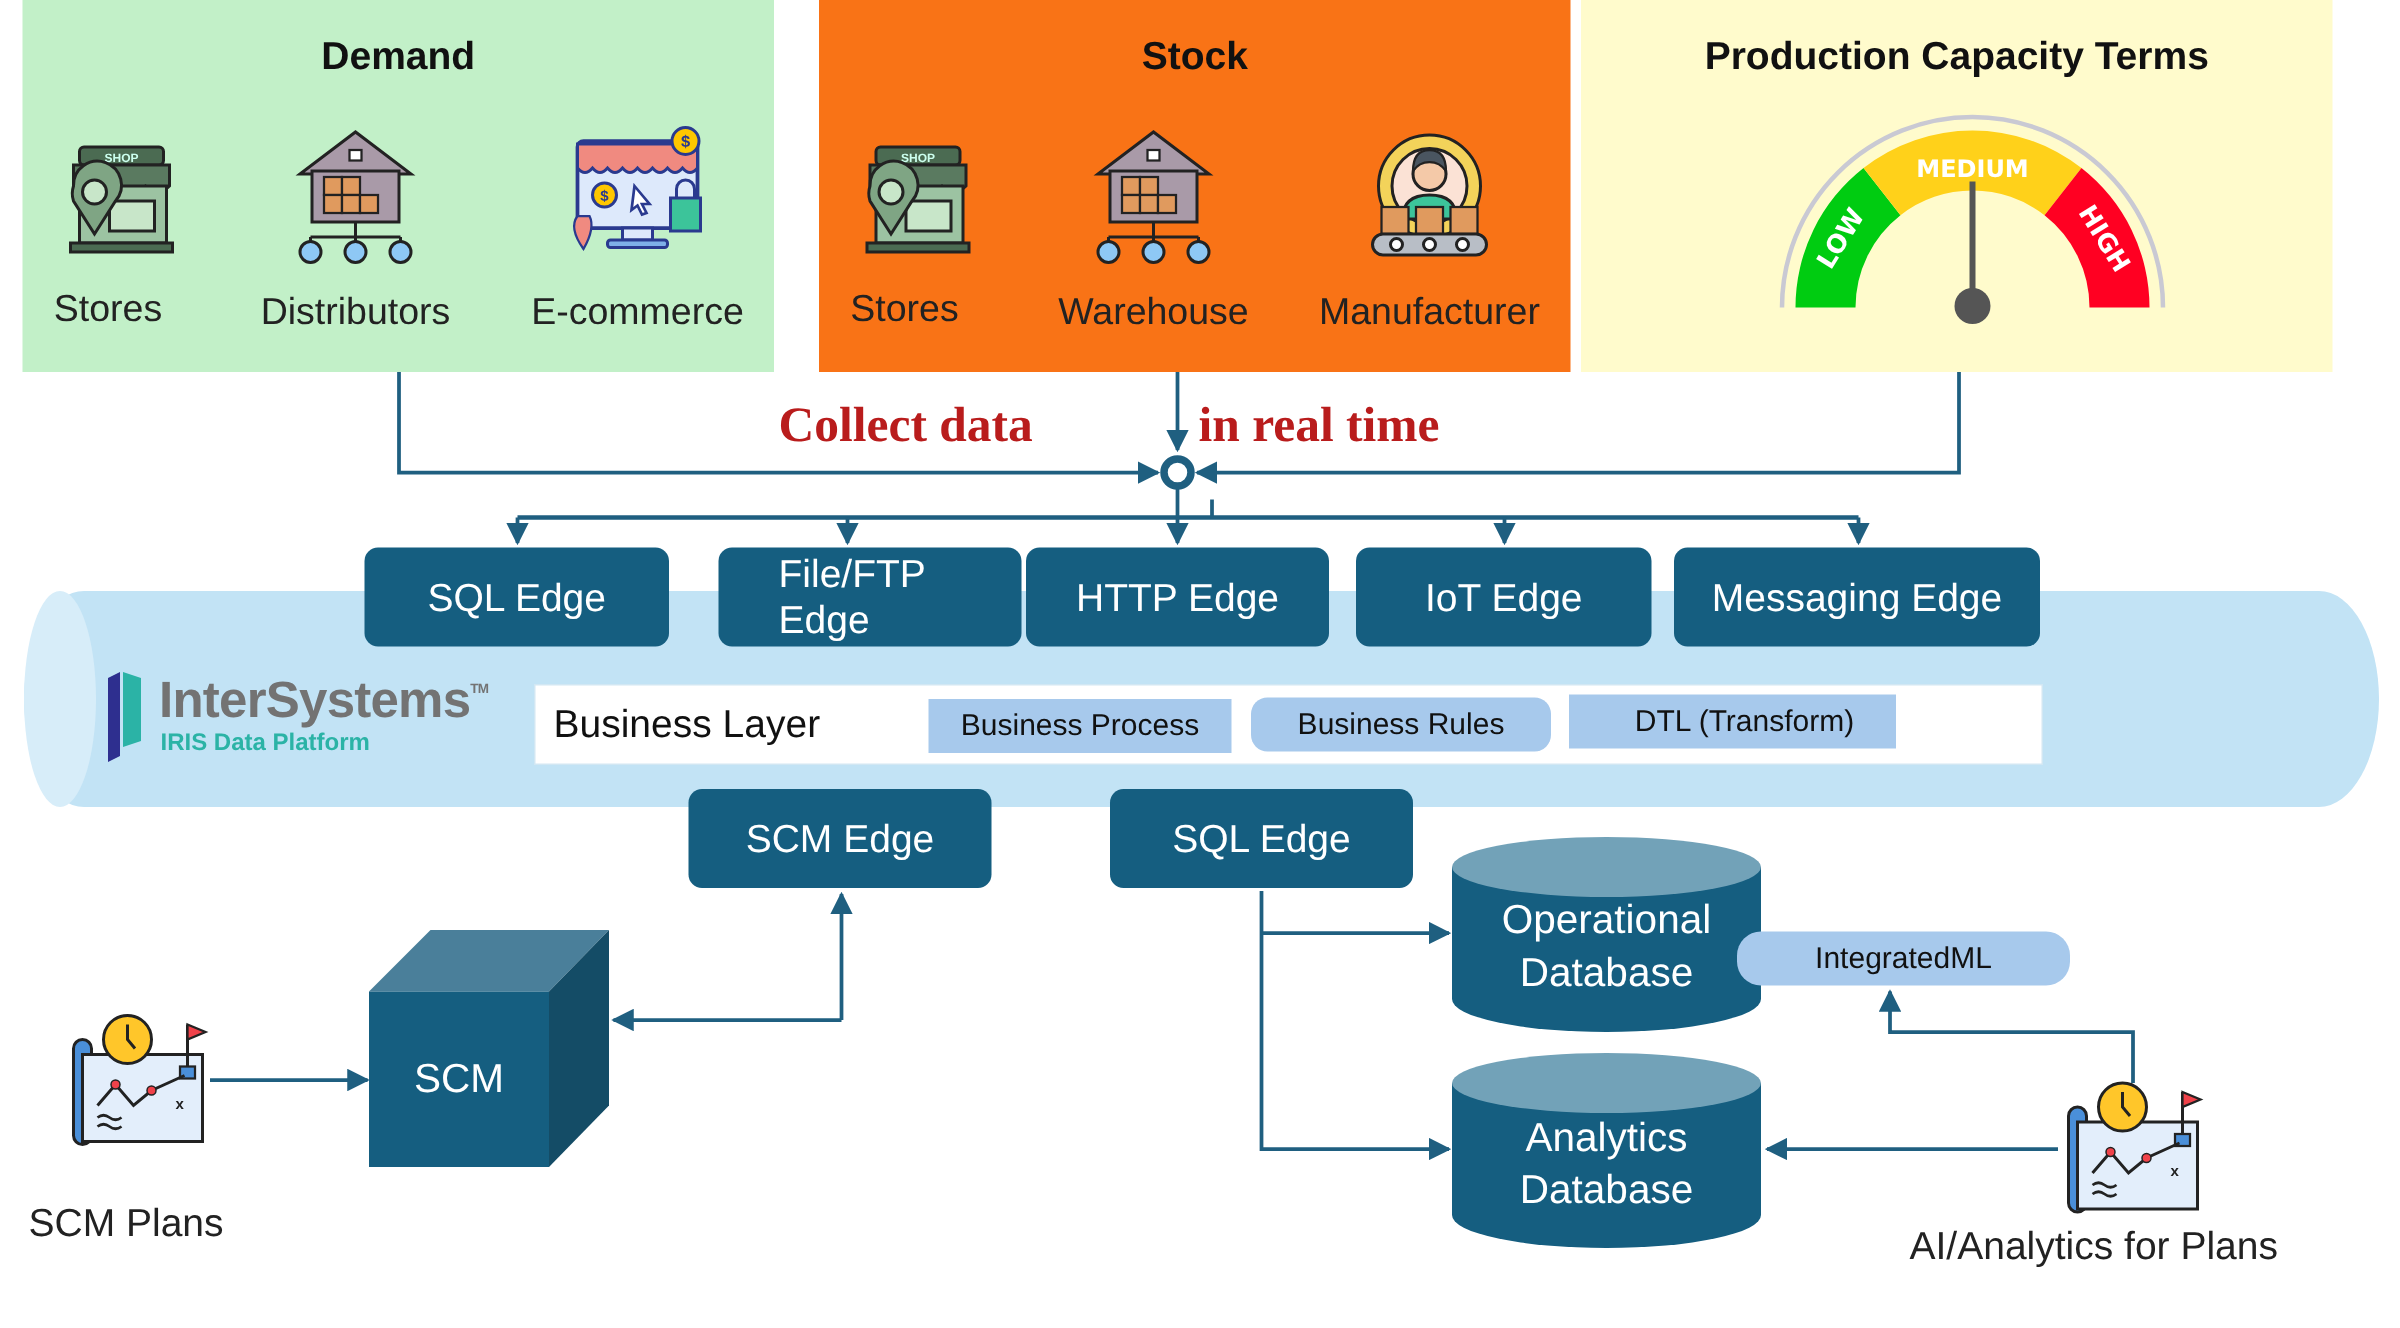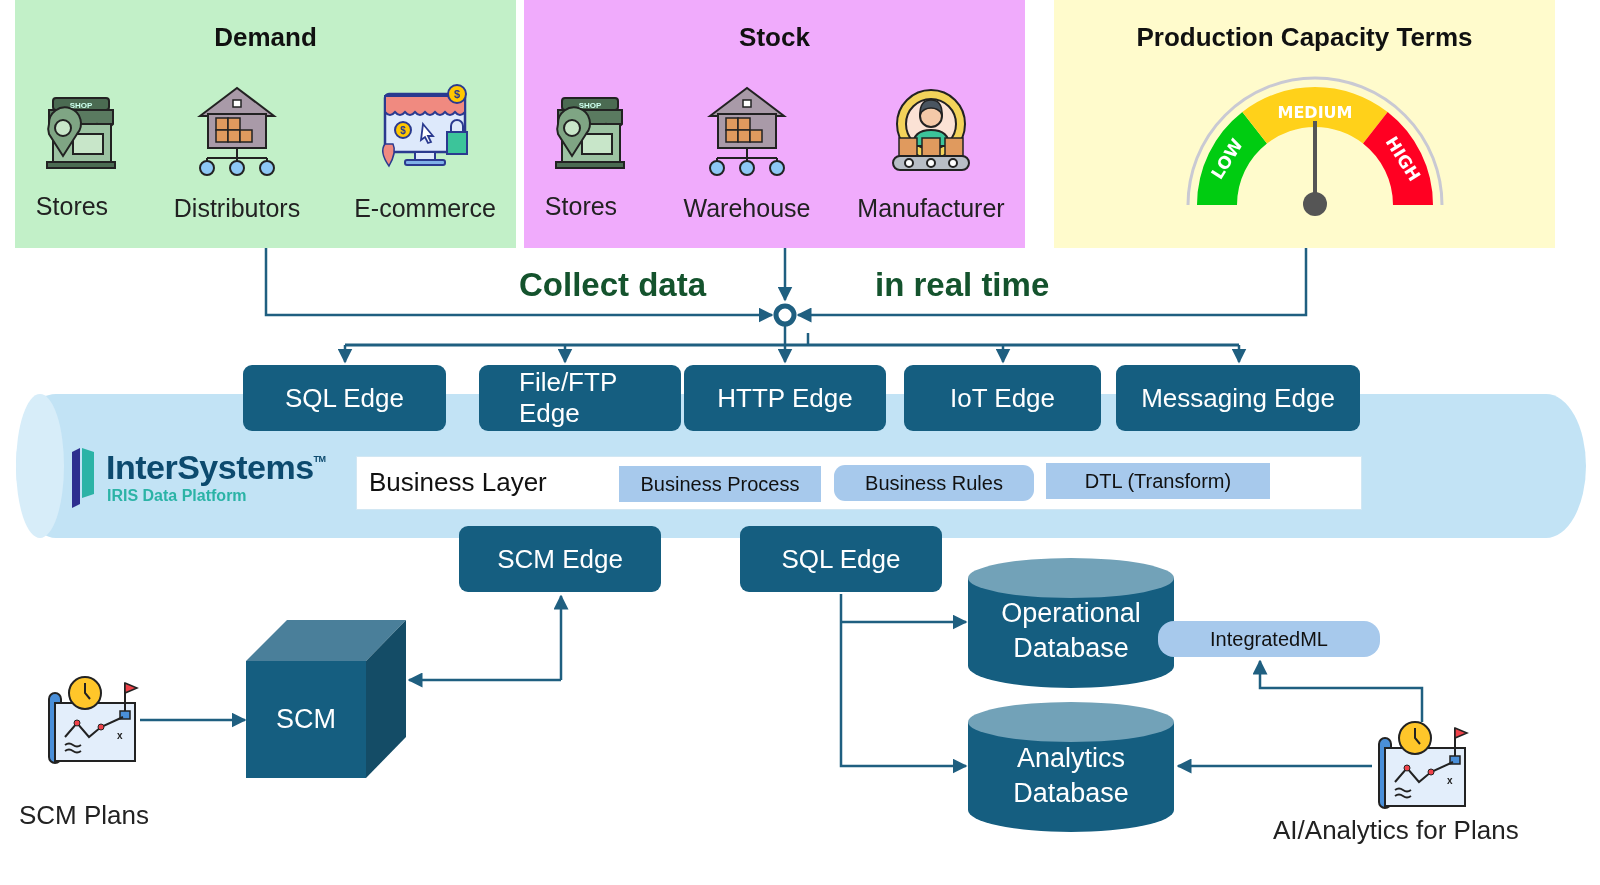--- a/index.html
+++ b/index.html
@@ -5,34 +5,34 @@
   html, body { margin:0; padding:0; background:#ffffff; }
   body { width:1600px; height:885px; position:relative; overflow:hidden;
          font-family:"Liberation Sans", sans-serif; color:#111; }
   .abs { position:absolute; }
   .panel { position:absolute; top:0; height:248px; }
   .panel-title { position:absolute; left:0; right:0; top:22px; text-align:center;
                  font-weight:bold; font-size:26px; color:#111; }
   .src { position:absolute; top:84px; width:170px; text-align:center; }
   .src svg { display:block; margin:0 auto; }
   .src-label { font-size:25px; margin-top:18px; white-space:nowrap; color:#222; }
-  .collect { position:absolute; top:266px; font-weight:bold; font-size:33px; color:#14532d; }
+  .collect { position:absolute; top:266px; font-weight:bold; font-size:33px; color:#b91c1c;font-family:Liberation Serif, serif; }
   .pipe { position:absolute; left:16px; top:394px; width:1570px; height:144px;
           background:#c2e3f5; border-radius:40px/72px; }
   .pipe-cap { position:absolute; left:16px; top:394px; width:48px; height:144px;
               background:#d7edf9; border-radius:50%; }
   .edge { position:absolute; background:#155e80; color:#fff; border-radius:9px;
           display:flex; align-items:center; justify-content:center;
           font-size:26px; height:66px; }
   .bizlayer { position:absolute; left:356px; top:456px; width:1004px; height:52px;
               background:#fff; border:1px solid #d2e7f3; }
   .chip { position:absolute; background:#a7c9ec; font-size:20px; color:#111;
           display:flex; align-items:center; justify-content:center; height:36px; }
   .logo-main { position:absolute; left:106px; top:448px; font-size:34px; font-weight:bold;
-               color:#0c4a6e; letter-spacing:-0.5px; }
+               color:#737373; letter-spacing:-0.5px; }
   .logo-sub { position:absolute; left:107px; top:487px; font-size:16px; font-weight:bold; color:#2bb3a6; }
   .tm { font-size:9px; vertical-align:top; position:relative; top:6px; }
   .db-text { position:absolute; color:#fff; font-size:27px; text-align:center; line-height:35px; }
   .lbl { position:absolute; font-size:26px; color:#222; white-space:nowrap; }
 </style>
 </head>
 <body>
 
 <svg class="abs" style="left:0;top:0" width="1600" height="885">
   <defs>
@@ -121,21 +121,21 @@
       <rect x="70" y="48" width="20" height="22" fill="#3cc49a" stroke="#2a3a8f" stroke-width="2"></rect>
       <path d="M74,48 v-6 a6,6 0 0,1 12,0 v6" fill="none" stroke="#2a3a8f" stroke-width="2"></path>
       <rect x="38" y="68" width="20" height="8" fill="#dde9fb" stroke="#2a3a8f" stroke-width="2"></rect>
       <rect x="28" y="76" width="40" height="5" rx="2" fill="#7fb0e8" stroke="#2a3a8f" stroke-width="2"></rect>
       <path d="M8,60 q-6,8 4,22 q8,-14 4,-22z" fill="#f08a80" stroke="#2a3a8f" stroke-width="1.5"></path>
     </svg>
     <div class="src-label">E-commerce</div>
   </div>
 </div>
 
-<div class="panel" style="left:524px;width:501px;background:#f0abfc;">
+<div class="panel" style="left:546px;width:501px;background:#f97316;">
   <div class="panel-title">Stock</div>
   <div class="src" style="left:-28px;">
     <svg width="90" height="90" viewBox="0 0 90 90">
       <rect x="26" y="14" width="56" height="12" rx="3" fill="#4b6b52" stroke="#222" stroke-width="2"></rect>
       <text x="54" y="24" font-size="8" font-weight="bold" fill="#cfe" text-anchor="middle" font-family="Liberation Sans, sans-serif">SHOP</text>
       <path d="M22,26 h64 v14 q-8,8 -16,0 q-8,8 -16,0 q-8,8 -16,0 q-8,8 -16,0 z" fill="#5a7a60" stroke="#222" stroke-width="2"></path>
       <rect x="26" y="40" width="58" height="38" fill="#9cc3a2" stroke="#222" stroke-width="2"></rect>
       <rect x="46" y="50" width="30" height="20" fill="#c8e6c9" stroke="#222" stroke-width="2"></rect>
       <rect x="20" y="78" width="68" height="6" fill="#4b6b52" stroke="#222" stroke-width="2"></rect>
       <path d="M22,40 a16,16 0 1,1 28,10 l-14,22 l-14,-22 a16,16 0 0,1 0,-10z" fill="#7fa584" stroke="#222" stroke-width="2"></path>
@@ -196,21 +196,21 @@
     <path id="gauge-seg-high" fill="#ff0022" d="M207.64805408842767 42.0147310744068 A118 118 0 0 1 253 135 L213 135 A78 78 0 0 0 183.02159507540134 73.53516121867568 Z"></path>
     <text x="0" y="0" transform="translate(52,92) rotate(-58)" text-anchor="middle" font-size="17" font-weight="bold" fill="#fff" font-family="DejaVu Sans, sans-serif">LOW</text>
     <text x="135" y="48" text-anchor="middle" font-size="16" font-weight="bold" fill="#fff" font-family="DejaVu Sans, sans-serif">MEDIUM</text>
     <text x="0" y="0" transform="translate(218,92) rotate(58)" text-anchor="middle" font-size="17" font-weight="bold" fill="#fff" font-family="DejaVu Sans, sans-serif">HIGH</text>
     <line id="gauge-needle" x1="135" y1="135" x2="135" y2="51" stroke="#555" stroke-width="4"></line>
     <circle cx="135" cy="134" r="12" fill="#555"></circle>
   </svg>
 </div>
 
 <div class="collect" style="left:519px;">Collect data</div>
-<div class="collect" style="left:875px;">in real time</div>
+<div class="collect" style="left:799px;">in real time</div>
 
 <div class="pipe"></div>
 <div class="pipe-cap"></div>
 
 <div class="edge" style="left:243px;top:365px;width:203px;">SQL Edge</div>
 <div class="edge" style="left:479px;top:365px;width:162px;padding-left:40px;">File/FTP Edge</div>
 <div class="edge" style="left:684px;top:365px;width:202px;">HTTP Edge</div>
 <div class="edge" style="left:904px;top:365px;width:197px;">IoT Edge</div>
 <div class="edge" style="left:1116px;top:365px;width:244px;">Messaging Edge</div>
 
@@ -219,21 +219,21 @@
   <path d="M12,2 L24,6 L24,48 L12,52 Z" fill="#2bb3a6"></path>
 </svg>
 <div class="logo-main"><span>InterSystems</span><span class="tm">TM</span></div>
 <div class="logo-sub">IRIS Data Platform</div>
 
 <div class="bizlayer">
   <div class="abs" style="left:12px;top:10px;font-size:26px;color:#111;">Business Layer</div>
 </div>
 <div class="chip" style="left:619px;top:466px;width:202px;">Business Process</div>
 <div class="chip" style="left:834px;top:465px;width:200px;border-radius:11px;">Business Rules</div>
-<div class="chip" style="left:1046px;top:463px;width:224px;">DTL (Transform)</div>
+<div class="chip" style="left:1046px;top:463px;width:202px;padding-left:16px;">DTL (Transform)</div>
 
 <div class="edge" style="left:459px;top:526px;width:202px;height:66px;">SCM Edge</div>
 <div class="edge" style="left:740px;top:526px;width:202px;height:66px;">SQL Edge</div>
 
 <svg class="abs" style="left:246px;top:620px" width="162" height="160" viewBox="0 0 162 160">
   <polygon points="0,41 41,0 160,0 120,41" fill="#4a7f9a"></polygon>
   <polygon points="120,41 160,0 160,117 120,158" fill="#144c66"></polygon>
   <rect x="0" y="41" width="120" height="117" fill="#155e80"></rect>
 </svg>
 <div class="abs" style="left:246px;top:704px;width:120px;text-align:center;color:#fff;font-size:27px;">SCM</div>

